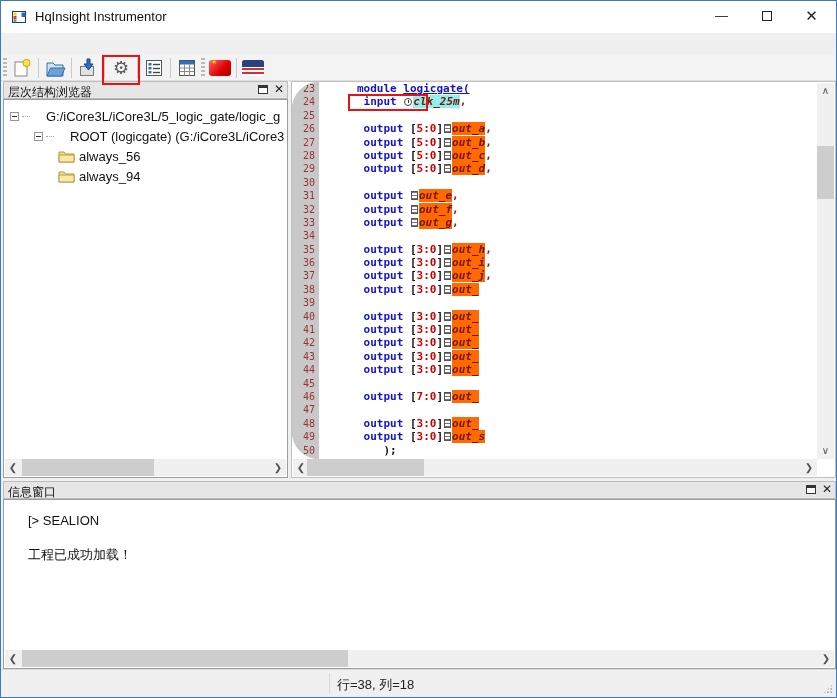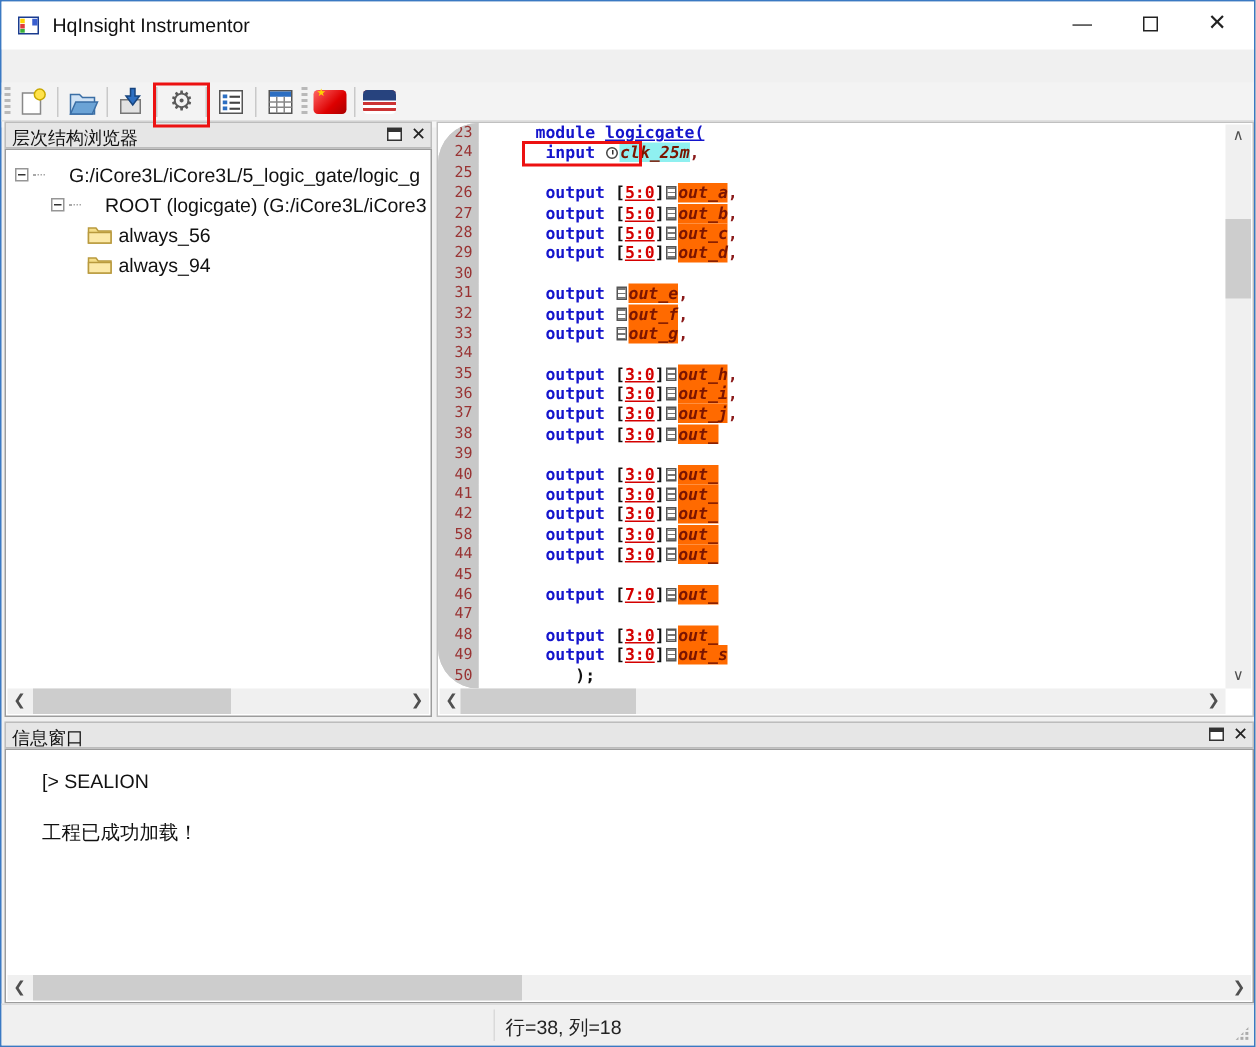--- a/index.html
+++ b/index.html
@@ -73,21 +73,21 @@
   #gutter-bg { position:absolute; left:0; top:0; bottom:0; width:27px; background:#c8c8c8; }
   .eline { position:relative; display:flex; height:13.4px;
            font-family:"DejaVu Sans Mono","Liberation Mono",monospace; font-size:11px; font-weight:bold;
            line-height:13.4px; }
   .eline .ln { width:27px; flex-shrink:0; background:#c8c8c8; color:#993333; font-weight:normal;
                text-align:right; padding-right:4px; font-size:10px; }
   .eline .lc { white-space:pre; padding-left:2px;margin-left:36px; }
   .kw { color:#1414cc; }
   .id { color:#1414cc; text-decoration:underline; }
   .br { color:#111111; }
-  .nm { color:#d40000;text-decoration:underline; }
+  .nm { color:#d40000; }
   .cm { color:#8b1a1a; }
   .pl { color:#111111; }
   .sigo { font-style:italic; color:#7b1500; background:#ff6a00; }
   .sigc { font-style:italic; color:#7b1500; background:#8ff0f0; }
   .mk { display:inline-block; width:7px; height:9px; margin:0 1px 0 1px; vertical-align:-1px;
         position:relative; }
   .mk-grid { border:1px solid #555; background:repeating-linear-gradient(180deg,#777 0 1px,#fff 1px 3px); }
   .mk-clock { border:1px solid #444; border-radius:50%; height:8px; width:8px; background:#fff; }
   .mk-clock::before { content:""; position:absolute; left:3px; top:1px; width:1px; height:3px; background:#333; }
   
@@ -323,21 +323,21 @@
           </div>
           <div class="eline">
             <span class="ln">41</span>
             <span class="lc"><span class="kw"> output </span><span class="br">[</span><span class="nm">3:0</span><span class="br">]</span><span class="mk mk-grid"></span><span class="sigo">out_</span></span>
           </div>
           <div class="eline">
             <span class="ln">42</span>
             <span class="lc"><span class="kw"> output </span><span class="br">[</span><span class="nm">3:0</span><span class="br">]</span><span class="mk mk-grid"></span><span class="sigo">out_</span></span>
           </div>
           <div class="eline">
-            <span class="ln">58</span>
+            <span class="ln">43</span>
             <span class="lc"><span class="kw"> output </span><span class="br">[</span><span class="nm">3:0</span><span class="br">]</span><span class="mk mk-grid"></span><span class="sigo">out_</span></span>
           </div>
           <div class="eline">
             <span class="ln">44</span>
             <span class="lc"><span class="kw"> output </span><span class="br">[</span><span class="nm">3:0</span><span class="br">]</span><span class="mk mk-grid"></span><span class="sigo">out_</span></span>
           </div>
           <div class="eline">
             <span class="ln">45</span>
             <span class="lc"></span>
           </div>

